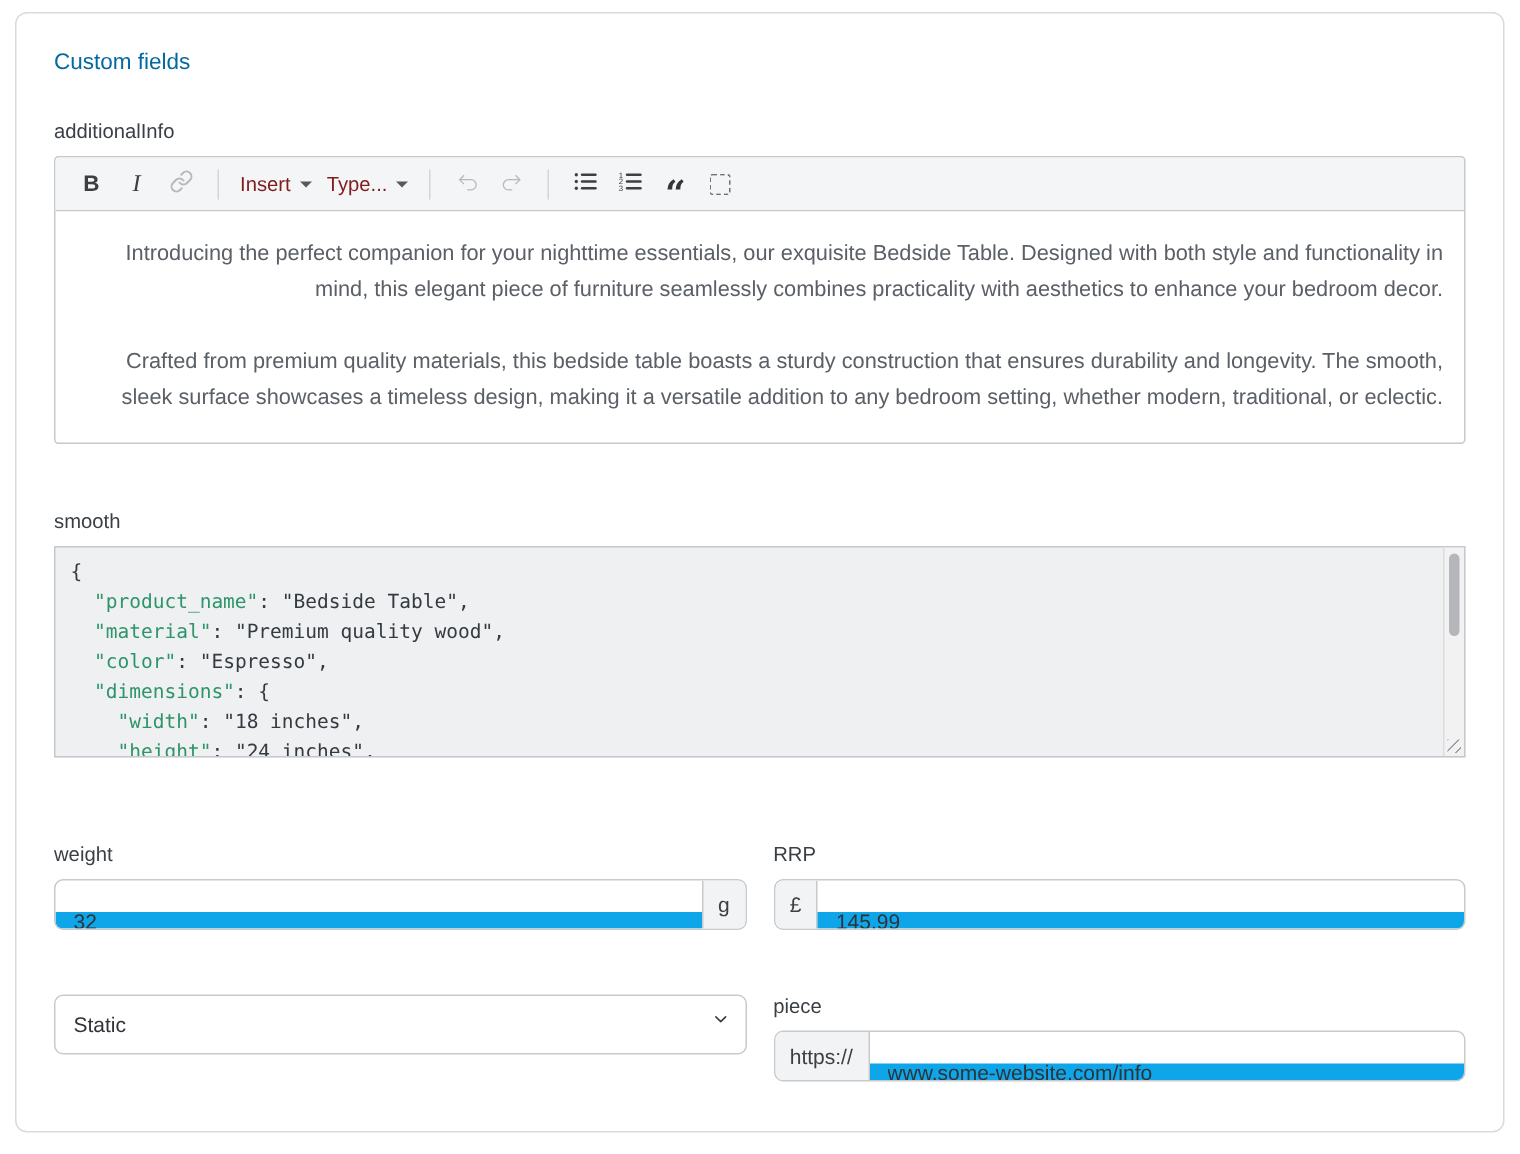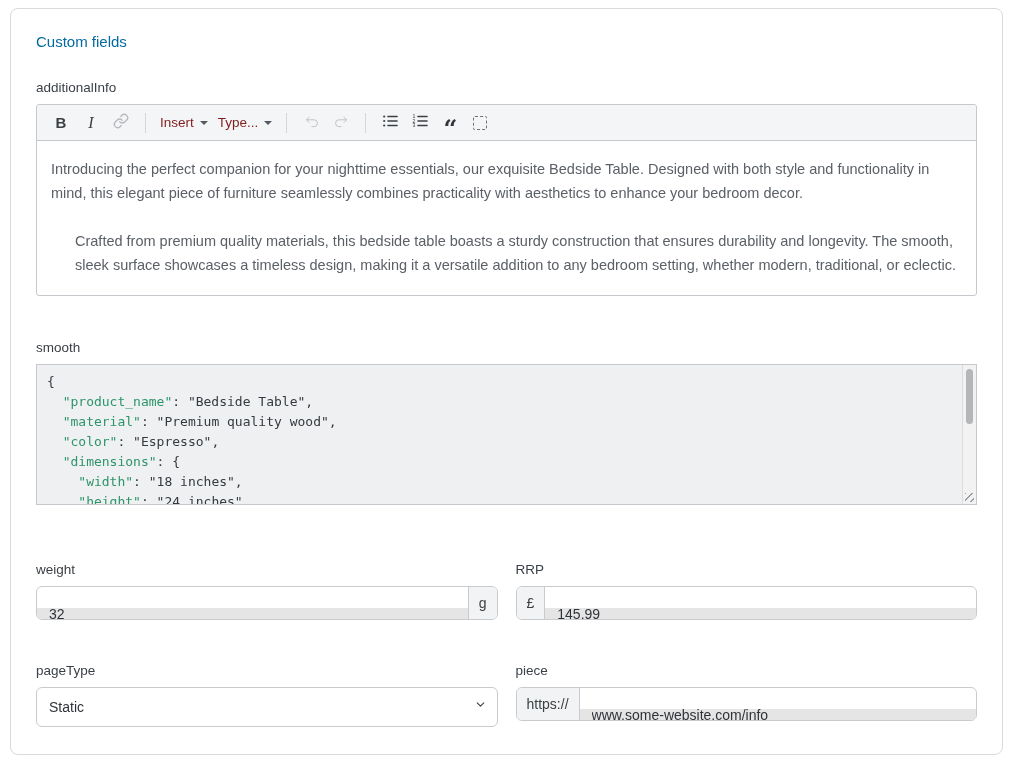--- a/index.html
+++ b/index.html
@@ -29,21 +29,21 @@
   .tb-bold { font-weight:700; font-size:15px; }
   .tb-italic { font-style:italic; font-family:"Liberation Serif",serif; font-size:16px; }
   .tb-sep { width:1px; height:20px; background:#d4d6da; margin:0 8px; }
   .tb-drop { font-size:13.5px; color:#7f1d1d; gap:6px; display:flex; align-items:center; }
   .caret-down { width:0; height:0; border-left:4px solid transparent; border-right:4px solid transparent; border-top:4.5px solid #555a60; }
   .tb-disabled svg { stroke:#b7b9bd; }
   .tb-icon svg { stroke:#3c4043; fill:none; stroke-width:1.6; stroke-linecap:round; stroke-linejoin:round; }
   .tb-quote { font-family:"DejaVu Serif", serif; font-weight:700; font-size:24px; line-height:10px; padding-top:12px; color:#33373c; }
   .tb-dashed { width:14px; height:14px; border:1.4px dashed #6e7277; border-radius:2px; }
 
-  .rte-content { padding:16px 14px 18px 14px; border-radius:0 0 3px 3px; }
+  .rte-content { padding:16px 14px 18px 14px; border-radius:0 0 3px 3px;text-align:right; }
   .rte-content p { font-size:14.5px; line-height:24px; color:#5b6067; }
   .rte-content p + p { margin-top:24px;margin-left:24px; }
 
   
   .group { margin-top:44px; }
   .code-box {
     position:relative; height:141px; background:#eef0f2; border:1px solid #c6c8cd;
     overflow:hidden;
   }
   .code-inner { padding:7px 24px 0 10px; font-family:"DejaVu Sans Mono", monospace; font-size:13px; line-height:20px; white-space:pre; color:#353a40; }
@@ -64,21 +64,21 @@
   .row2 { display:grid; grid-template-columns:1fr 1fr; column-gap:18px; }
   .row-weight { margin-top:57px; }
   .row-page { margin-top:43px; }
 
   .input-group {
     display:flex; height:34px; border:1px solid #c8cacd; border-radius:6px;
     background:#fff; overflow:hidden; align-items:stretch;
   }
   .input-group input {
     flex:1; border:none; outline:none; font-family:"Liberation Sans",sans-serif;
-    font-size:14px; color:#2f3338; padding:0 12px; min-width:0; background:#e5e5e5;margin-top:21px;
+    font-size:14px; color:#2f3338; padding:0 12px; min-width:0; background:#0ea5e9;margin-top:21px;
   }
   .addon {
     display:flex; align-items:center; padding:0 10px; background:#f2f3f5;
     font-size:14px; color:#3c4043;
   }
   .addon-right { border-left:1px solid #c8cacd; }
   .addon-left  { border-right:1px solid #c8cacd; }
 
   .select-wrap { position:relative; height:40px; }
   .select-wrap select {
@@ -198,21 +198,20 @@
         <label class="field-label">RRP</label>
         <div class="input-group">
           <span class="addon addon-left">£</span>
           <input type="text" value="145.99" style="">
         </div>
       </div>
     </div>
 
     <div class="row2 row-page">
       <div>
-        <label class="field-label">pageType</label>
         <div class="select-wrap">
           <select>
             <option>Static</option>
           </select>
           <span class="select-chevron">
             <svg width="13" height="13" viewBox="0 0 24 24">
                 <polyline points="6 9 12 15 18 9"></polyline>
               </svg>
           </span>
         </div>

